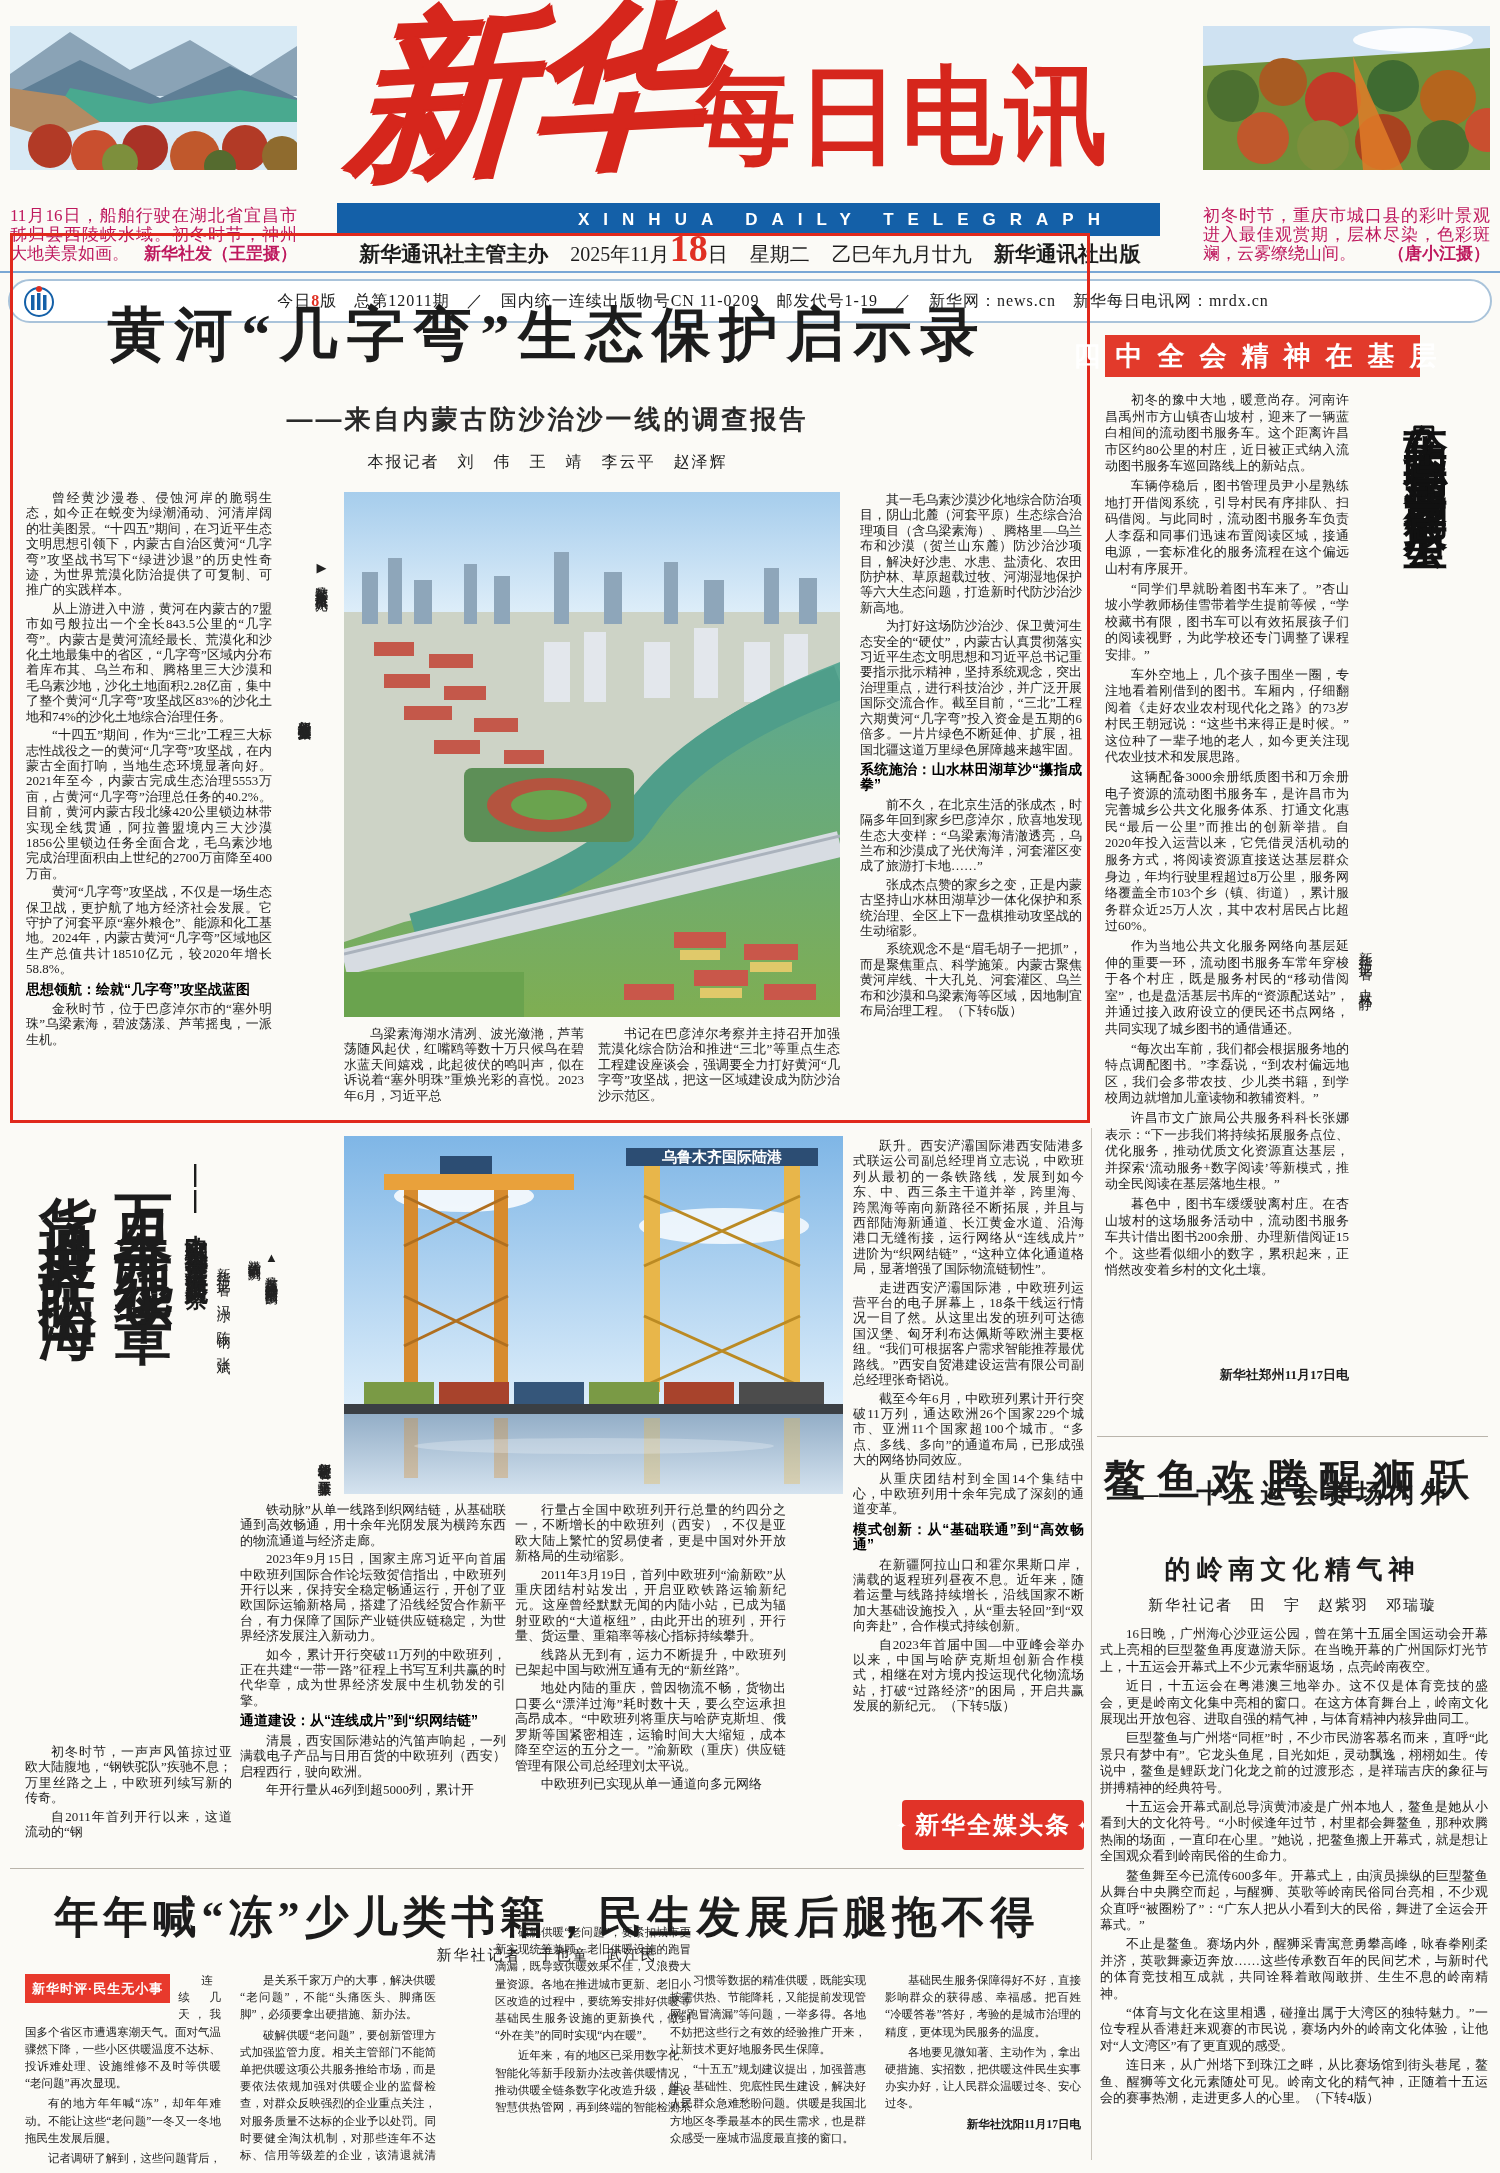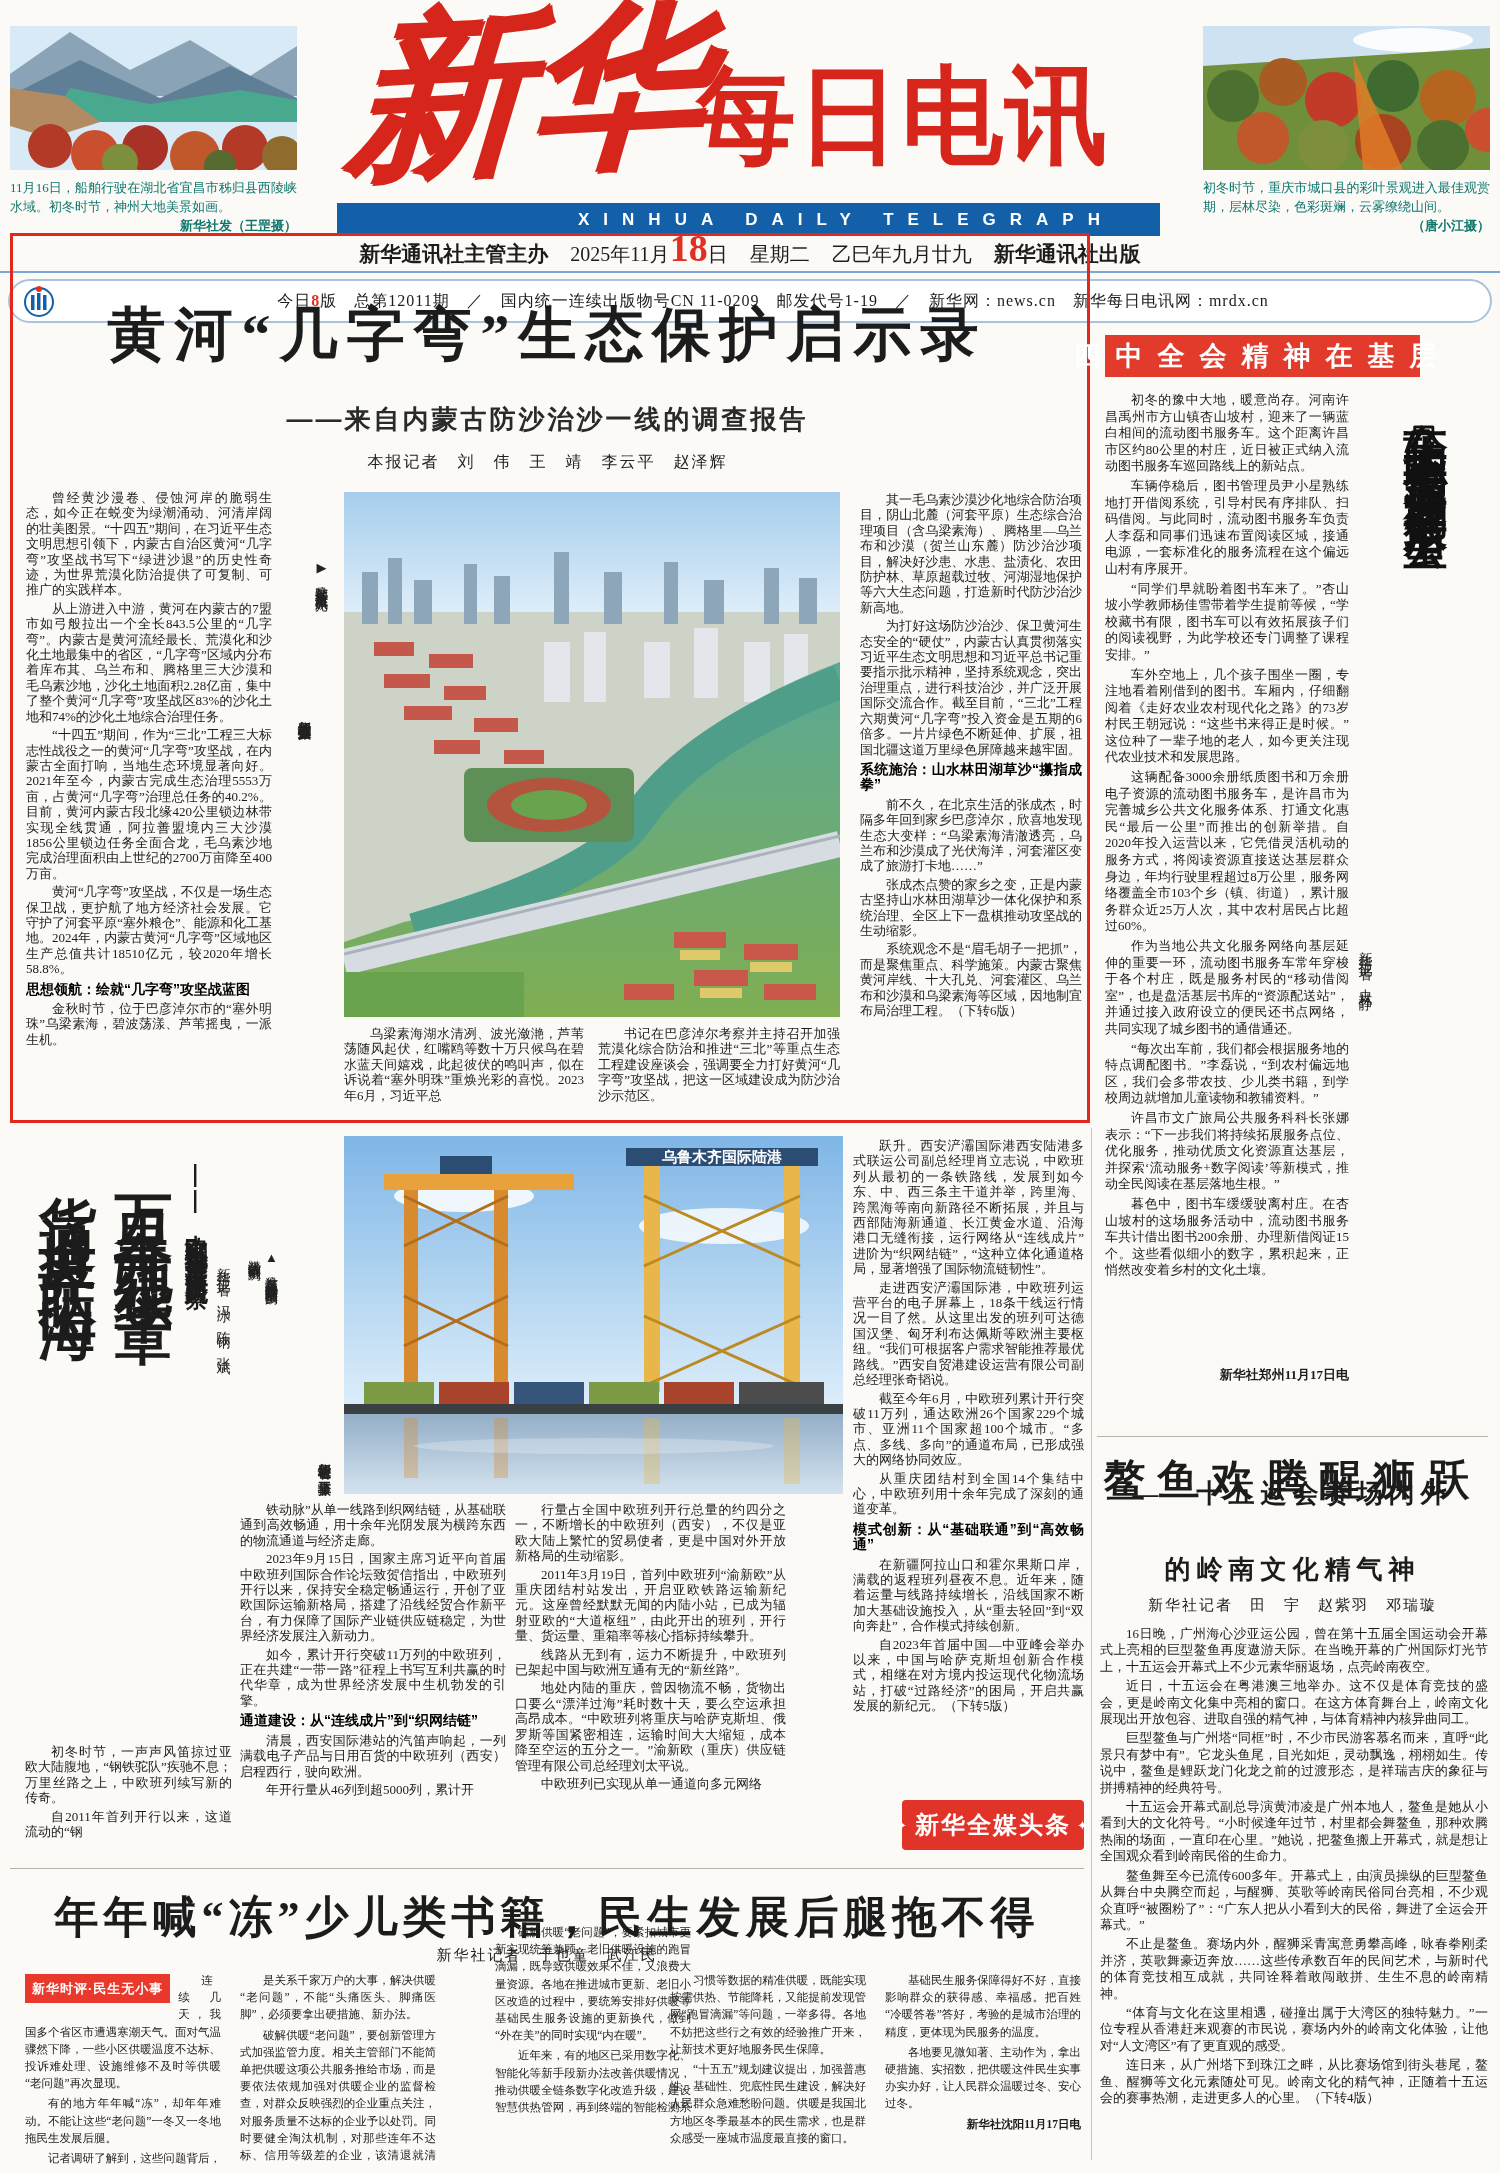--- a/index.html
+++ b/index.html
@@ -3,21 +3,21 @@
 <meta charset="utf-8">
 <style>
   html,body{margin:0;padding:0;background:#e8e6e0;}
   .page{position:relative;width:1500px;height:2173px;margin:0 auto;background:#fbfaf6;
         font-family:"Liberation Serif","DejaVu Serif",serif;color:#1c1c1c;overflow:hidden;}
   .abs{position:absolute;}
   .sans{font-family:"Liberation Sans","DejaVu Sans",sans-serif;}
   .para{margin:0 0 3px 0;text-indent:2em;text-align:justify;}
   .flow-col{position:absolute;overflow:hidden;text-align:justify;}
   .vtext{writing-mode:vertical-rl;}
-  .photo-cap{font-size:13px;line-height:19px;text-align:justify;color:#0f766e;}
+  .photo-cap{font-size:17px;line-height:19px;text-align:justify;color:#be185d;margin-top:28px;}
   .credit{float:right;font-weight:bold;}
   
   .title-script{font-size:178px;font-weight:bold;font-style:italic;color:#d6261c;
      transform:rotate(-3deg) skewX(-6deg);line-height:1;text-shadow:2px 2px 0 #d6261c;}
   .title-rest{font-size:106px;font-weight:bold;color:#d6261c;line-height:1;letter-spacing:2px;transform:scaleX(.96);transform-origin:left;}
   .blueband{background:#1460a8;color:#fff;display:flex;align-items:center;justify-content:flex-end;}
   .blueband span{font-size:17px;font-weight:bold;letter-spacing:14px;padding-right:46px;white-space:nowrap;}
   .dateline{display:flex;align-items:baseline;justify-content:center;gap:22px;font-size:20px;white-space:nowrap;}
   .dateline .b{font-weight:bold;font-size:21px;}
   .bigday{color:#e03023;font-size:38px;font-weight:bold;line-height:0;}

